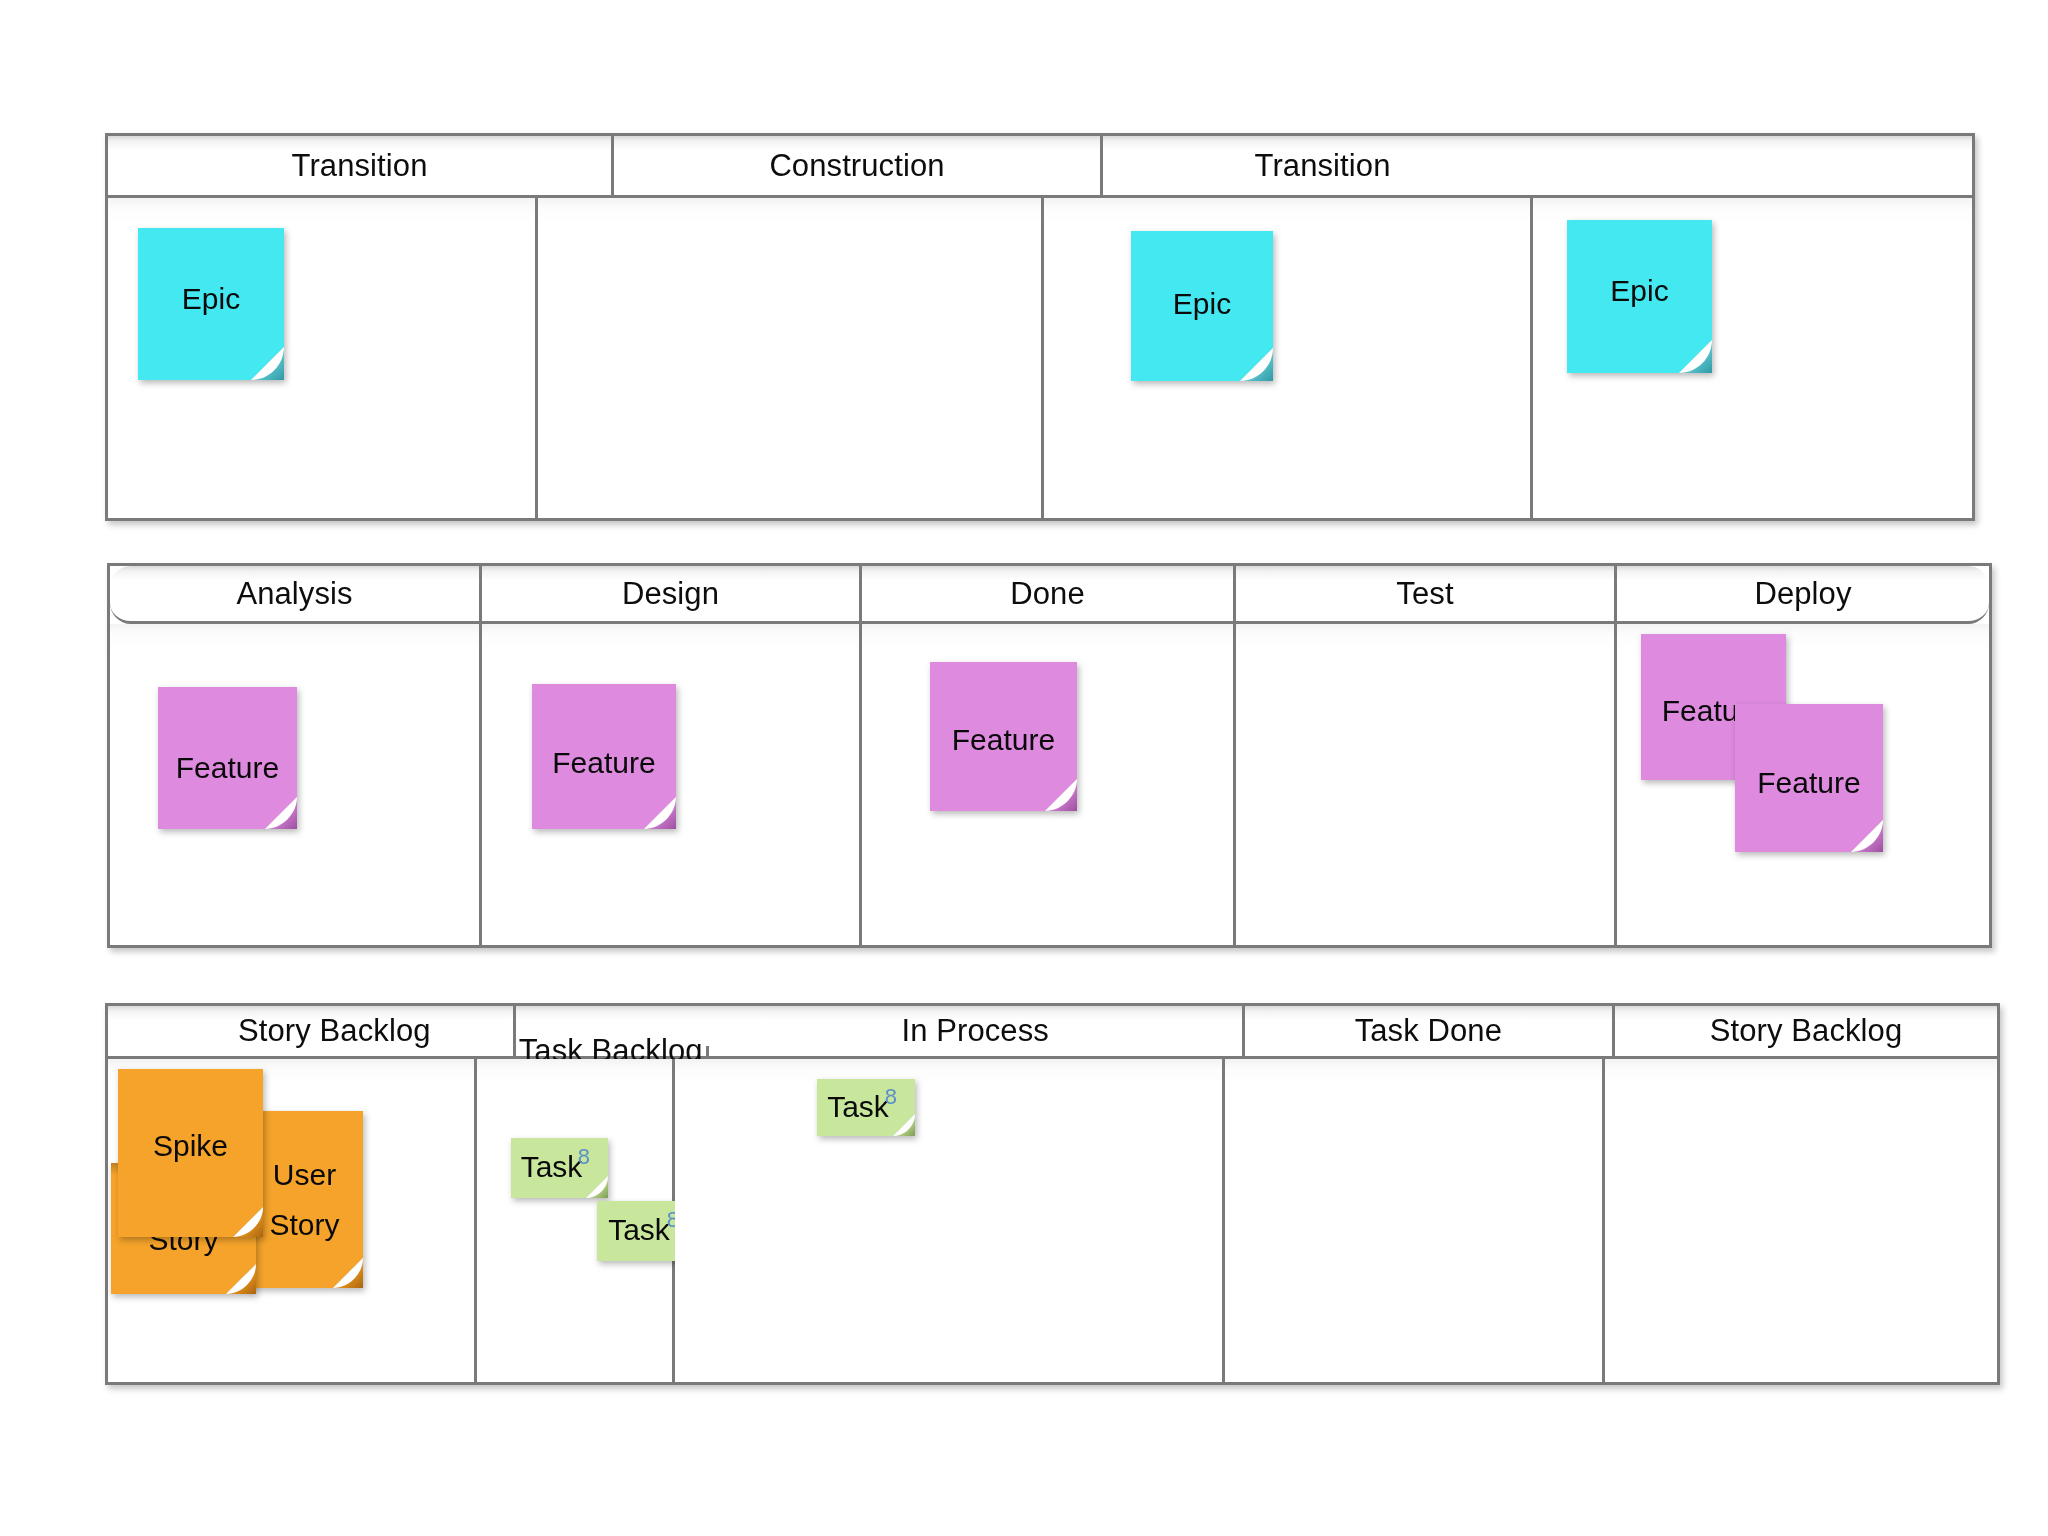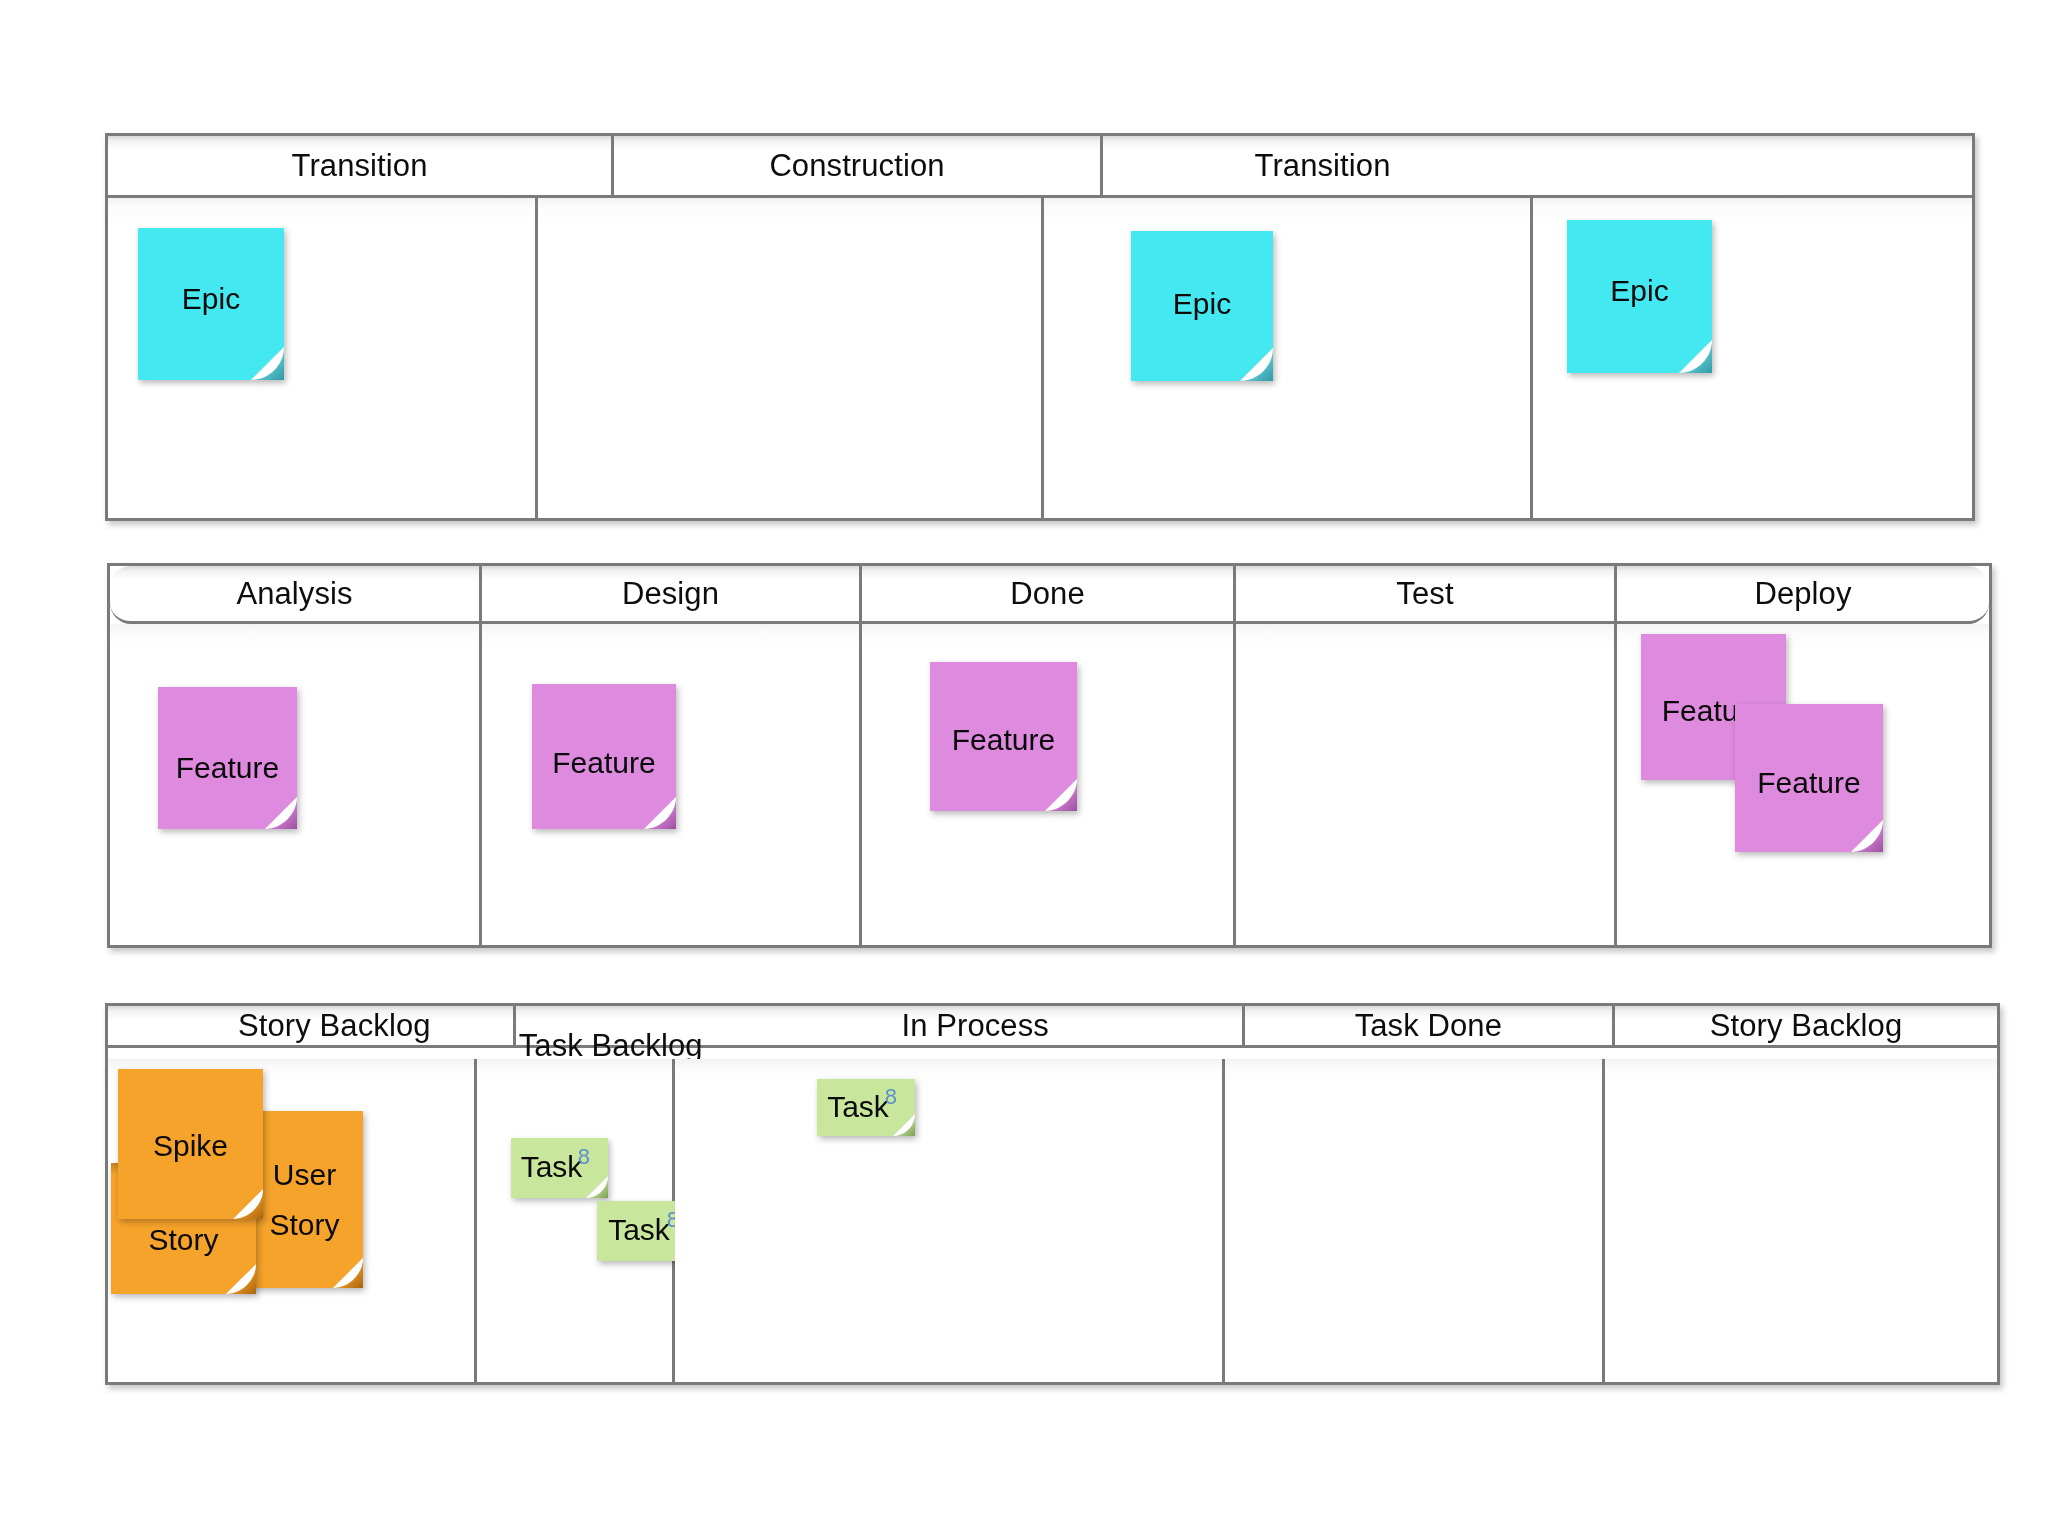--- a/index.html
+++ b/index.html
@@ -275,21 +275,21 @@
           </svg>
           <div class="label" style="top:64px;">Feature</div>
         </div>
       </div>
 
     </div>
   </div>
 
   <div class="board" style="left:105px;top:1003px;width:1895px;height:382px;">
 
-    <div class="board-head" style="height:42px;padding-left:48px;">
+    <div class="board-head" style="height:53px;padding-left:48px;">
       <div class="col-head" style="width:369px;">
         <span>Story Backlog</span>
       </div>
       <div class="col-head" style="width:198px;margin-top:40px;">
         <span>Task Backlog</span>
       </div>
       <div class="col-head" style="width:550px;">
         <span>In Process</span>
       </div>
       <div class="col-head" style="width:380px;">
@@ -331,21 +331,21 @@
                   <stop offset="1" stop-color="#a8650f"></stop>
             </linearGradient>
               </defs>
             <path d="M30 0 L0 30 L30 30 Z" fill="#ffffff"></path>
             <path d="M30 0 C30 16, 16 30, 0 30 L30 30 Z" fill="url(#og2)"></path>
           </svg>
           <div class="ovl" style="left:0;top:0;width:100%;height:12px;"></div>
           <div class="label" style="top:62px;">Story</div>
         </div>
 
-        <div class="note n-orange" style="left:10px;top:10px;width:145px;height:150px;--curl:30px;z-index:3;">
+        <div class="note n-orange" style="left:10px;top:10px;width:145px;height:168px;--curl:30px;z-index:3;">
           <div class="sheet"></div>
           <svg class="curl" viewBox="0 0 30 30">
             <defs>
                 <linearGradient id="og3" x1="0" y1="0" x2="1" y2="1">
               <stop offset="0" stop-color="#fbd08a"></stop>
                   <stop offset=".55" stop-color="#e8941f"></stop>
                   <stop offset="1" stop-color="#a8650f"></stop>
             </linearGradient>
               </defs>
             <path d="M30 0 L0 30 L30 30 Z" fill="#ffffff"></path>

